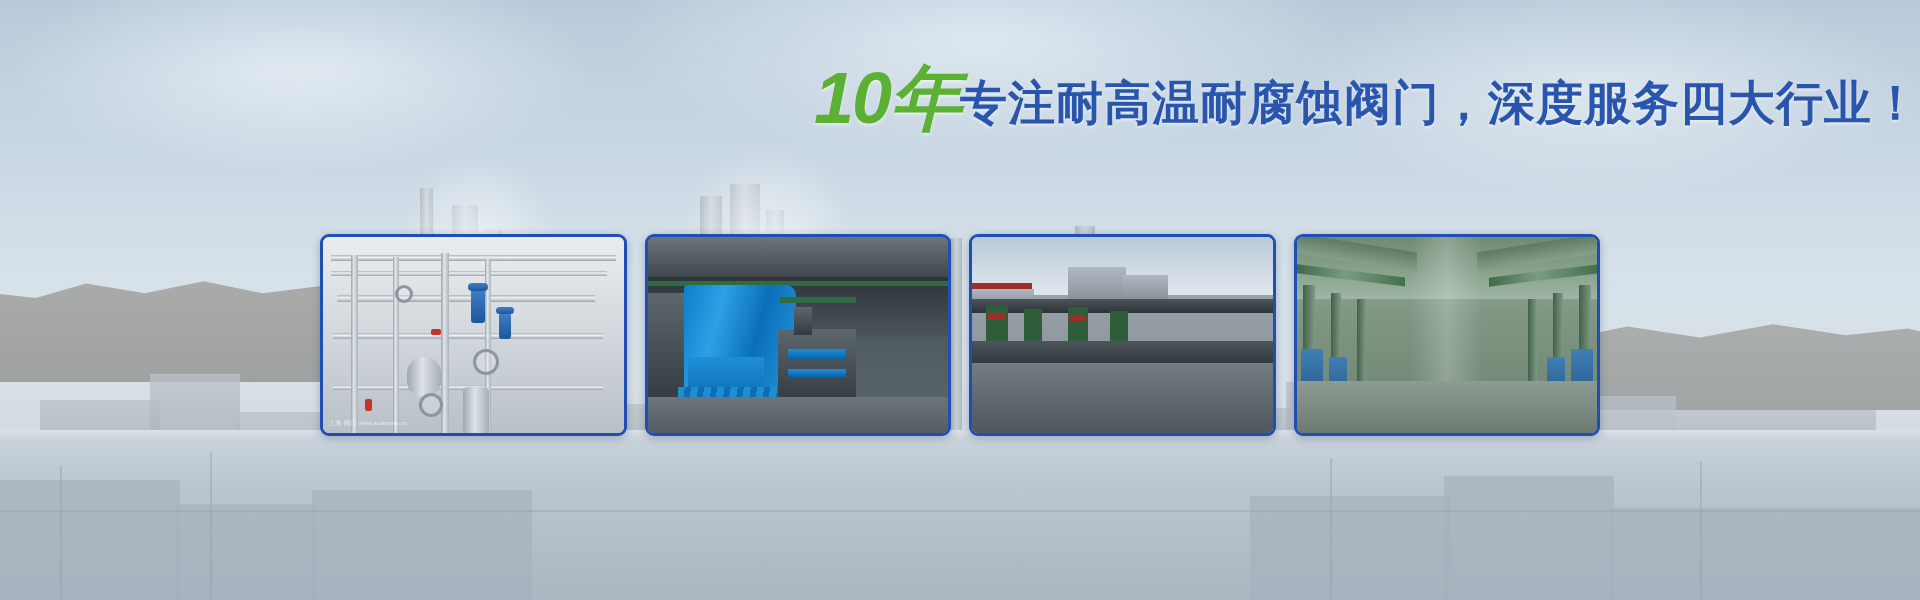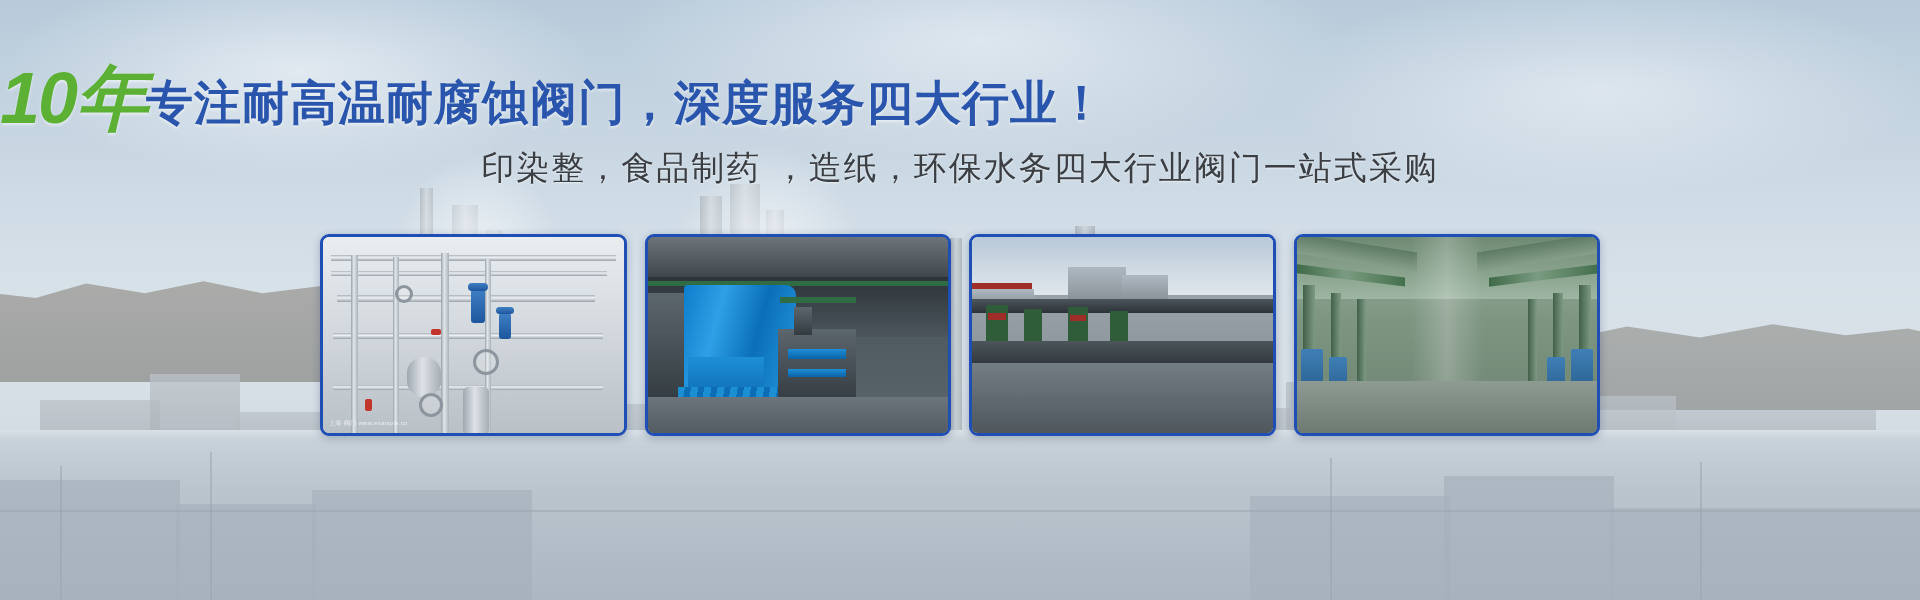--- a/index.html
+++ b/index.html
@@ -79,21 +79,21 @@
   
   .bg-wash{
     position:absolute; inset:0;
     background:
       linear-gradient(180deg,rgba(205,220,233,.55) 0%,rgba(206,219,230,.34) 38%,rgba(196,208,218,.42) 72%,rgba(182,194,205,.55) 100%);
   }
 
   
   .headline{
     position:absolute; left:0; top:62px; width:1920px;
-    text-align:left; white-space:nowrap;
+    text-align:right; white-space:nowrap;
     line-height:1;
   }
   .hl-years{
     font-family:"Liberation Sans","DejaVu Sans",sans-serif;
     font-size:72px; font-weight:bold; font-style:italic;
     color:#5cb135;
     letter-spacing:-2px;
     text-shadow:0 2px 3px rgba(255,255,255,.55);
     vertical-align:-4px;
   }
@@ -270,21 +270,20 @@
       <b style="left:0px;top:78px;width:1920px;height:2px;"></b>
     </div>
 
     <div class="bg-wash"></div>
   </div>
 
   <div class="headline">
     <span class="hl-years">10年</span><span class="hl-main">专注耐高温耐腐蚀阀门，深度服务四大行业！</span>
   </div>
 
-  <div class="subhead">印染整，食品制药 ，造纸，环保水务四大行业阀门一站式采购</div>
 
   <div class="cards">
 
     <div class="card">
       <div class="card-inner c1">
         <div class="pipeh" style="left:8px;top:18px;width:95%;height:6px;"></div>
         <div class="pipeh" style="left:8px;top:34px;width:92%;height:5px;"></div>
         <div class="pipeh" style="left:14px;top:58px;width:86%;height:7px;"></div>
         <div class="pipeh" style="left:10px;top:96px;width:90%;height:6px;"></div>
         <div class="pipeh" style="left:10px;top:148px;width:90%;height:5px;"></div>

